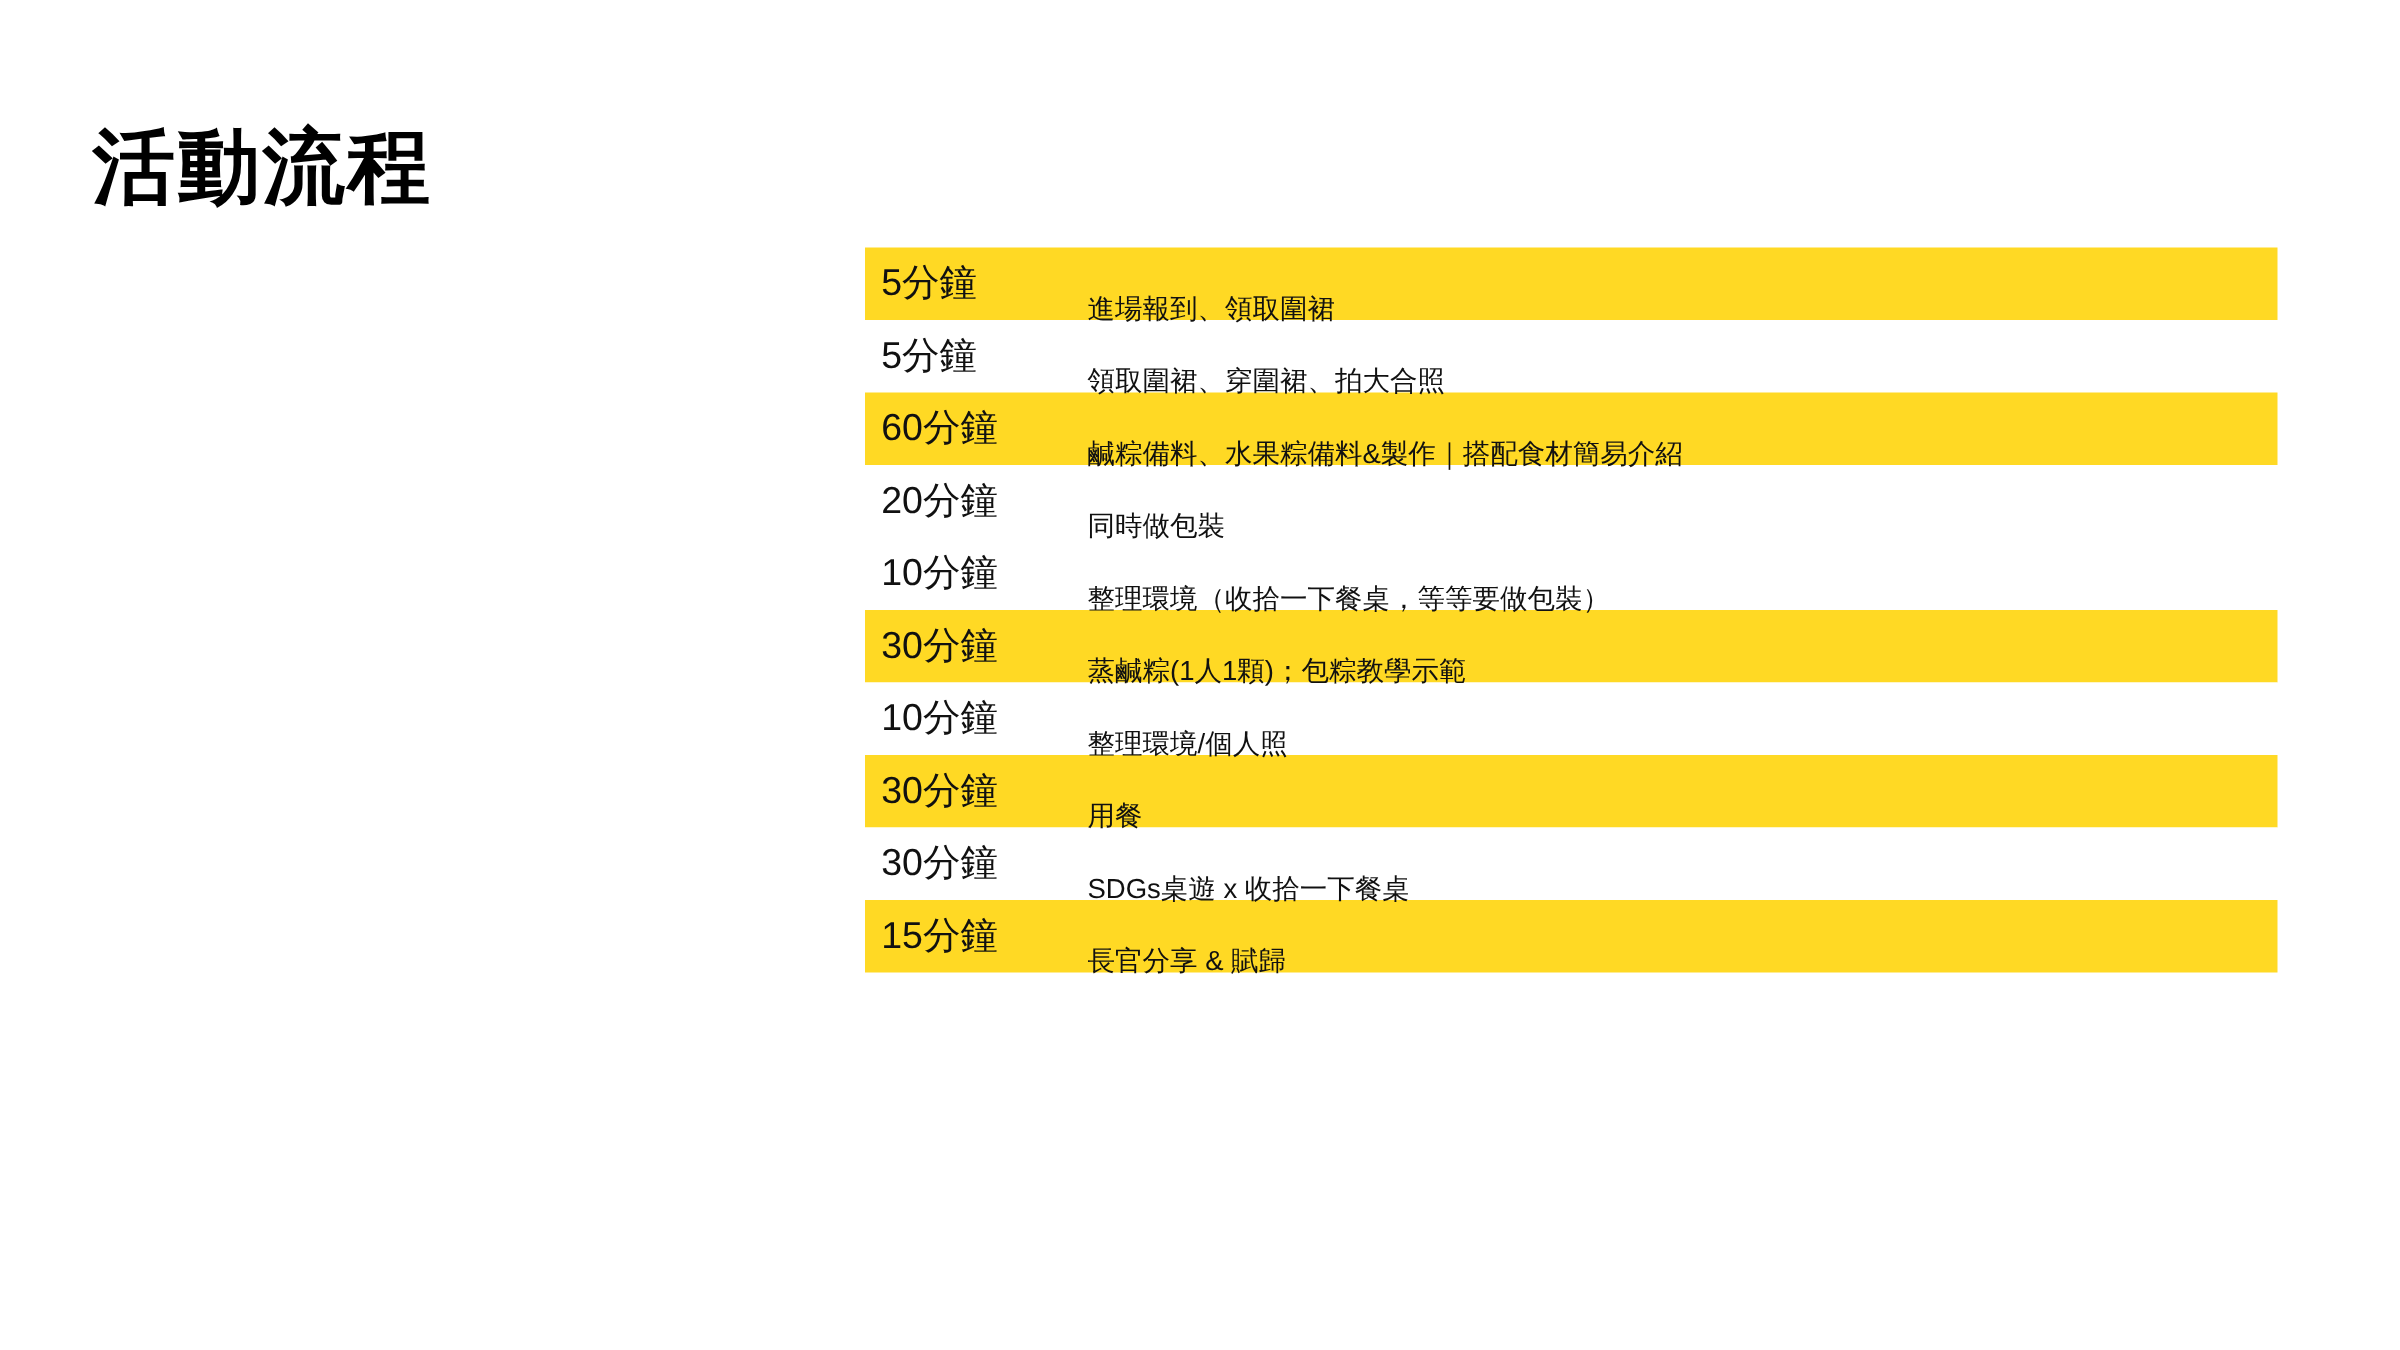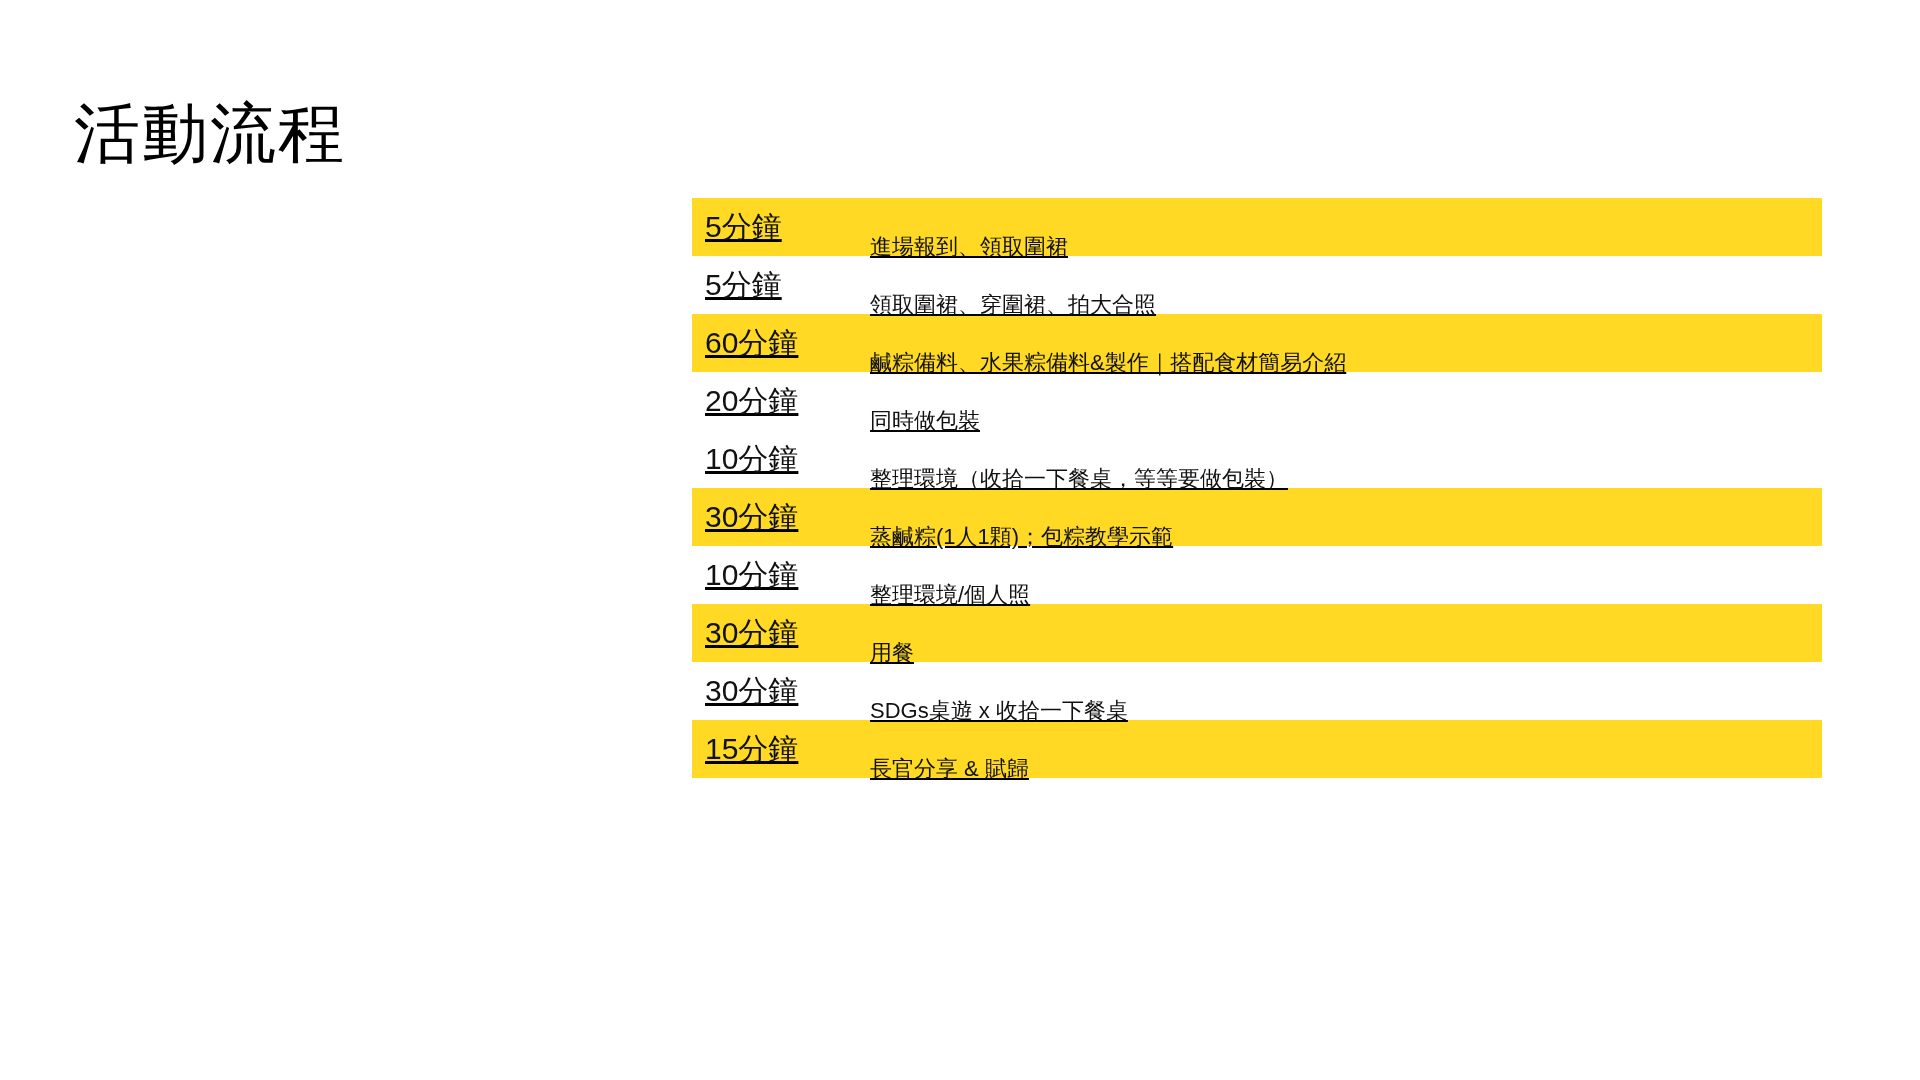--- a/index.html
+++ b/index.html
@@ -20,39 +20,38 @@
     position: relative;
     width: 1920px;
     height: 1080px;
     background: #ffffff;
   }
   .page-title {
     position: absolute;
     left: 74px;
     top: 96px;
     font-size: 66px;
-    font-weight: normal;
+    font-weight: bold;
     letter-spacing: 2px;
     line-height: 1.15;
     color: #000000;
     white-space: nowrap;
   }
   .schedule-table {
     position: absolute;
     left: 692px;
     top: 198px;
     width: 1130px;
   }
   .schedule-row {
     display: flex;
     align-items: center;
     height: 58px;
     box-sizing: border-box;
     padding-left: 13px;
-    text-decoration: underline;
   }
   .schedule-row.highlight {
     background: #FFD924;
   }
   .schedule-row.plain {
     background: #ffffff;
   }
   .row-duration {
     width: 120px;
     flex: 0 0 120px;

